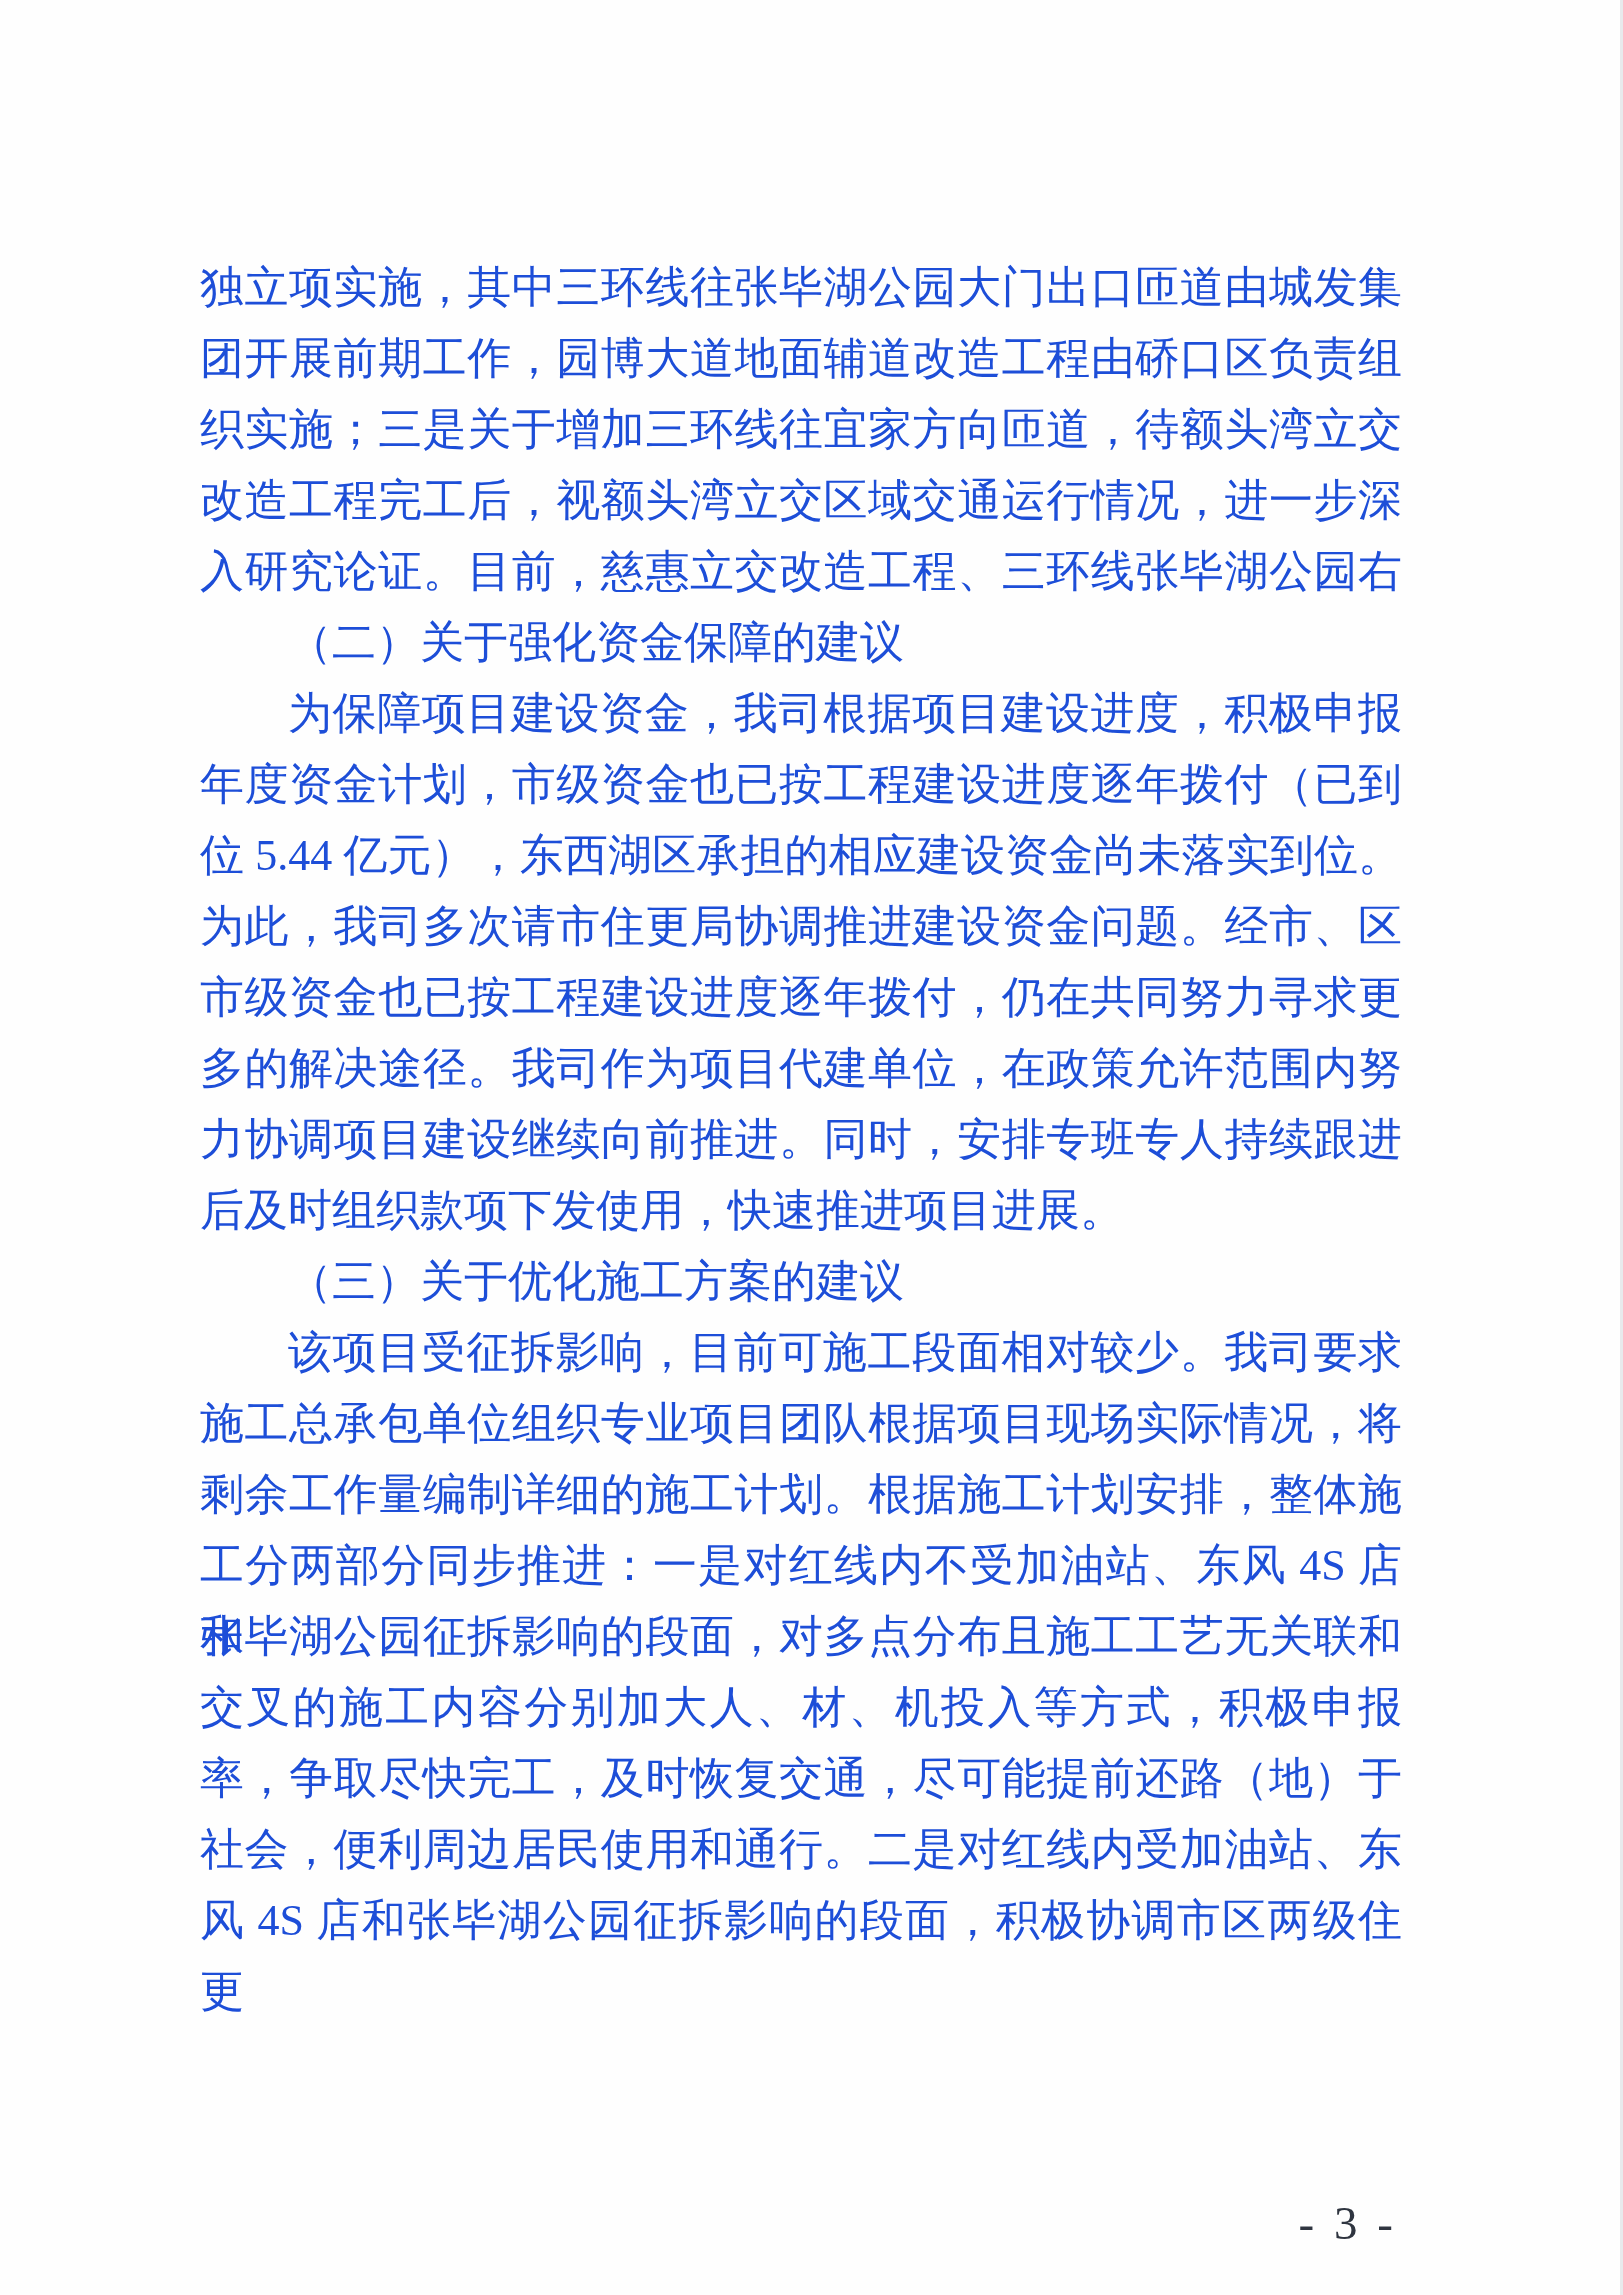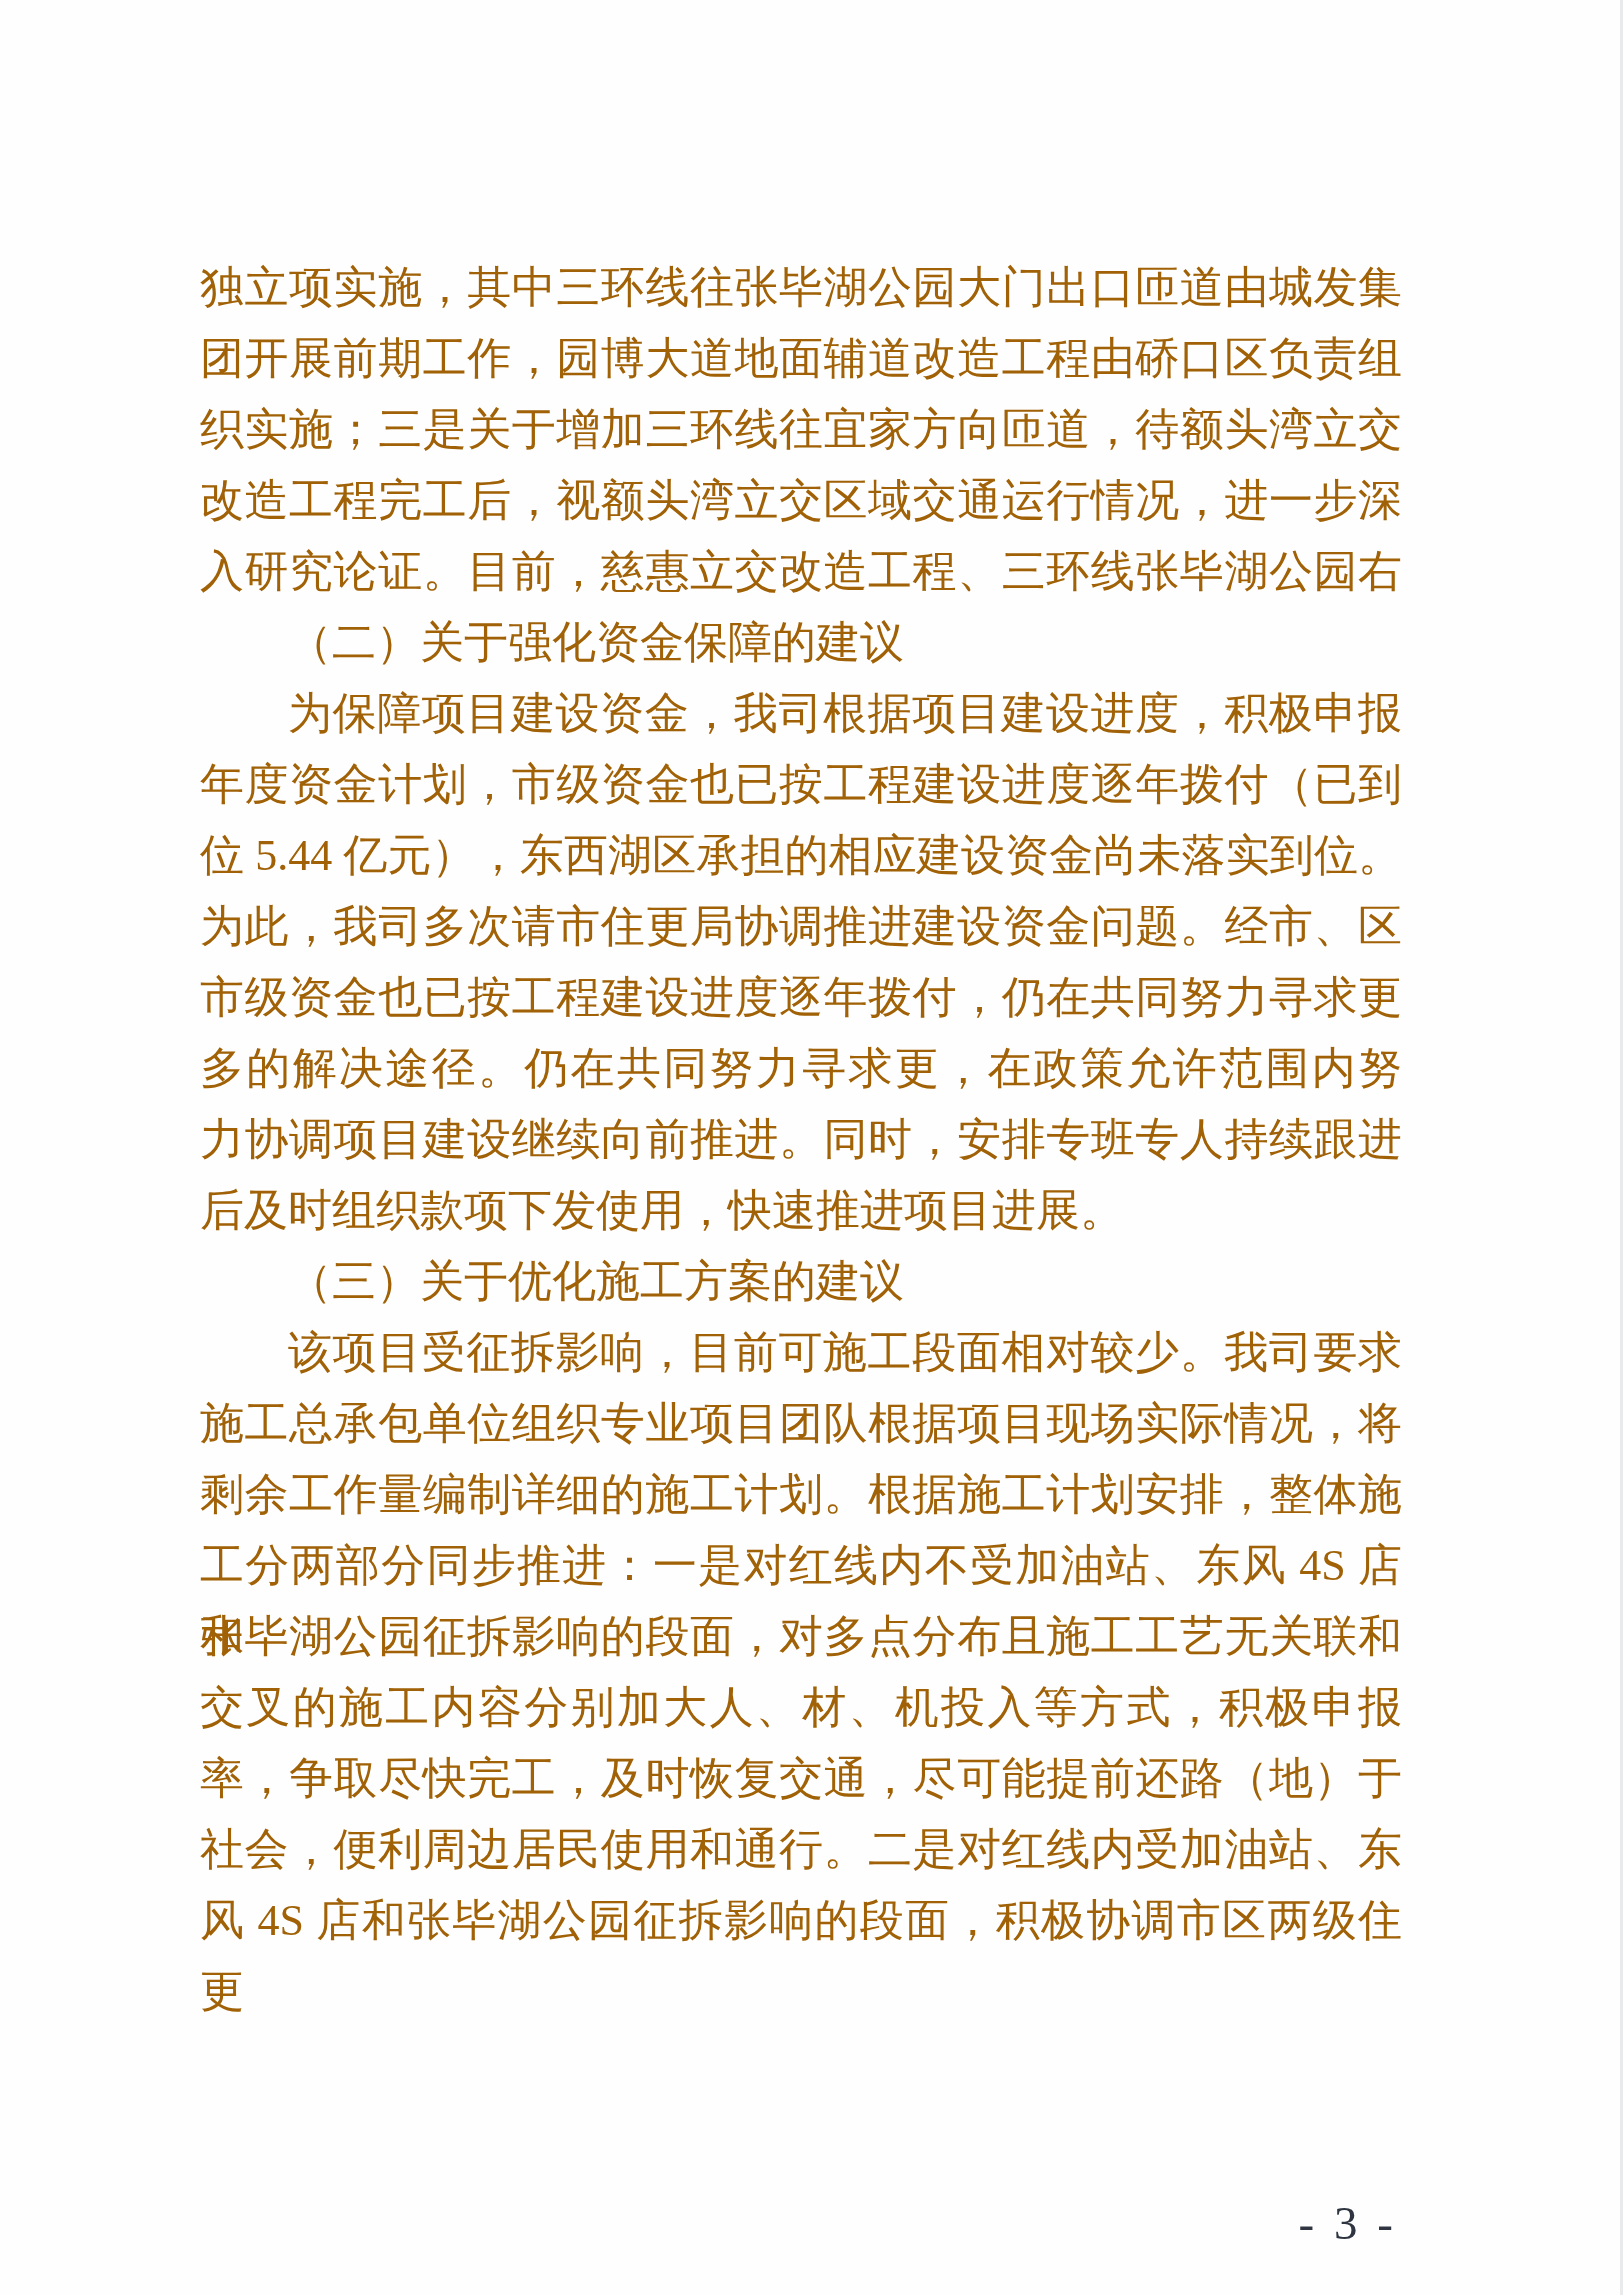--- a/index.html
+++ b/index.html
@@ -17,21 +17,21 @@
   .page {
     position: absolute;
     inset: 0;
     background: #fefefe;
   }
   .doc {
     position: absolute;
     left: 200px;
     top: 252px;
     width: 1202px;
-    color: #a16207;
+    color: #1d4ed8;
     font-size: 44px;
     line-height: 71px;
   }
   section { display: block; }
   .ln {
     text-align: justify;
     white-space: nowrap;
     height: 71px;
     overflow: visible;
   }
@@ -79,21 +79,21 @@
     <section>
       <div class="ln ind">（二）关于强化资金保障的建议</div>
     </section>
 
     <section>
       <div class="ln ind full">为保障项目建设资金，我司根据项目建设进度，积极申报</div>
       <div class="ln full">年度资金计划，市级资金也已按工程建设进度逐年拨付（已到</div>
       <div class="ln full">位 5.44 亿元），东西湖区承担的相应建设资金尚未落实到位。</div>
       <div class="ln full">为此，我司多次请市住更局协调推进建设资金问题。经市、区</div>
       <div class="ln full">市级资金也已按工程建设进度逐年拨付，仍在共同努力寻求更</div>
-      <div class="ln full">多的解决途径。仍在共同努力寻求更，在政策允许范围内努</div>
+      <div class="ln full">多的解决途径。我司作为项目代建单位，在政策允许范围内努</div>
       <div class="ln full">力协调项目建设继续向前推进。同时，安排专班专人持续跟进</div>
       <div class="ln">后及时组织款项下发使用，快速推进项目进展。</div>
     </section>
 
     <section>
       <div class="ln ind">（三）关于优化施工方案的建议</div>
     </section>
 
     <section>
       <div class="ln ind full">该项目受征拆影响，目前可施工段面相对较少。我司要求</div>

